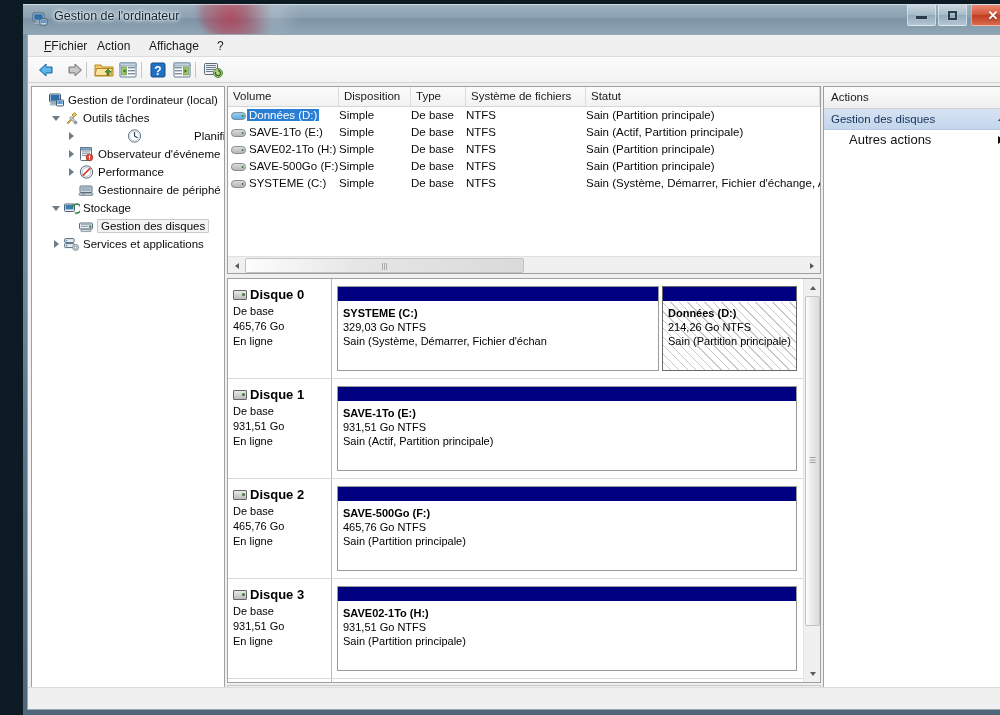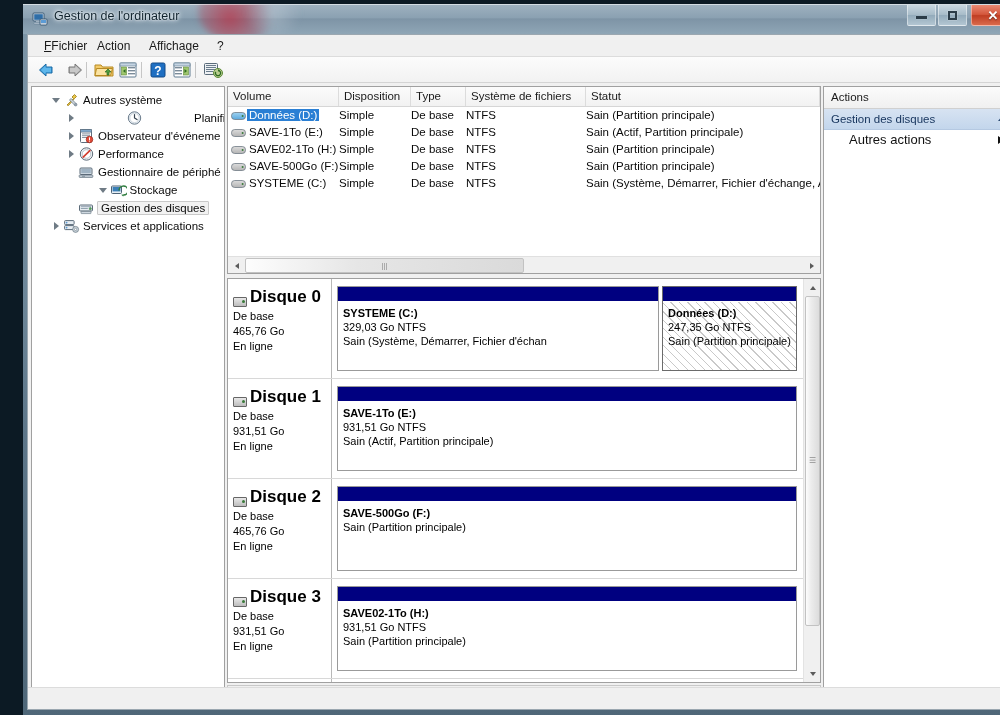--- a/index.html
+++ b/index.html
@@ -263,22 +263,22 @@
   }
   .disk-info {
     width: 104px; flex: none;
     box-sizing: border-box;
     border-right: 1px solid #b8b8b8;
     padding: 8px 0 0 5px;
     font-size: 11px; color: #000;
     background: #fff;
   }
   .disk-info .dname {
-    font-weight: bold; font-size: 17px;
-    display: flex; align-items: flex-end; gap: 3px;
+    font-weight: bold; font-size: 13px;
+    display: flex; align-items: center; gap: 3px;
     margin-bottom: 2px;
   }
   .disk-info .dline { line-height: 15px; }
   .disk-icon {
     width: 14px; height: 10px; flex: none;
     background: linear-gradient(180deg,#e8e8e8,#bcbcbc);
     border: 1px solid #666;
     border-radius: 1px;
     position: relative;
     box-sizing: border-box;
@@ -537,28 +537,40 @@
           </g>
           <circle cx="16" cy="13" r="4.5" fill="#b9cd8f" stroke="#5c8a37"></circle>
           <path d="M16 10.5 a2.6 2.6 0 1 1 -2.3 1.4" fill="none" stroke="#2e6b22" stroke-width="1.3"></path>
           <path d="M16.3 9.2 l1.4 1.4 -1.9 .6 z" fill="#2e6b22"></path>
         </svg>
       </div>
     </div>
 
     <div id="pane-tree">
       <div style="padding:4px 0 0 3px;" id="tree-rows">
+          <div class="tree-row" style="padding-left: 0px;">
+            <span class="tw "></span>
+            <span class="ticon"><svg width="17" height="16" viewBox="0 0 17 16">
+                <rect x="1.5" y="2" width="11" height="8" rx="1" fill="#dde8f2" stroke="#3c5a74"></rect>
+                <rect x="2.6" y="3" width="8.8" height="5.8" fill="#2f6ea8"></rect>
+                <rect x="4.5" y="10.2" width="5" height="1.4" fill="#a6b5c2"></rect>
+                <rect x="2.4" y="11.6" width="9.2" height="1.5" rx=".5" fill="#c7d2dc" stroke="#5d7890" stroke-width=".5"></rect>
+                <rect x="8.5" y="8" width="7" height="6" rx="1" fill="#eef3f8" stroke="#3c5a74"></rect>
+                <rect x="9.4" y="9" width="5.2" height="3" fill="#5b9bd5"></rect>
+              </svg></span>
+            <span class="tlabel">Gestion de l'ordinateur (local)</span>
+          </div>
           <div class="tree-row" style="padding-left: 15px;">
             <span class="tw expanded"></span>
             <span class="ticon"><svg width="17" height="16" viewBox="0 0 17 16">
                 <path d="M4 13 L10.5 6.5 L9 5 L11.5 2.5 L13.5 4.5 L11.5 6.5 L5.5 13.5 Z" fill="#e8c64a" stroke="#9b7a10" stroke-width=".8"></path>
                 <path d="M12 13.5 L6.5 8 L8 6.5 L13.5 12 Z" fill="#cfd6dc" stroke="#70808d" stroke-width=".8"></path>
                 <circle cx="12.7" cy="12.7" r="1.3" fill="#9aa6b1" stroke="#70808d" stroke-width=".6"></circle>
               </svg></span>
-            <span class="tlabel">Autres système</span>
+            <span class="tlabel">Outils tâches</span>
           </div>
           <div class="tree-row" style="padding-left: 30px; gap: 48px;">
             <span class="tw collapsed"></span>
             <span class="ticon"><svg width="17" height="16" viewBox="0 0 17 16">
                 <circle cx="8.5" cy="8" r="6.2" fill="#e9eef3" stroke="#6b7c8c"></circle>
                 <circle cx="8.5" cy="8" r="4.6" fill="#fff" stroke="#b6c2cd" stroke-width=".6"></circle>
                 <path d="M8.5 4.6 V8 L11 9.6" stroke="#33414e" stroke-width="1.2" fill="none" stroke-linecap="round"></path>
               </svg></span>
             <span class="tlabel">Planificateur de tâches</span>
           </div>
@@ -590,21 +602,21 @@
           <div class="tree-row" style="padding-left: 30px;">
             <span class="tw "></span>
             <span class="ticon"><svg width="17" height="16" viewBox="0 0 17 16">
                 <rect x="2" y="4" width="12" height="6.5" rx="1" fill="#dfe6ec" stroke="#5b6b79"></rect>
                 <rect x="3.2" y="5" width="9.6" height="4.3" fill="#9fb2c2"></rect>
                 <rect x="1.2" y="11" width="13.6" height="2.4" rx=".6" fill="#c6d0d9" stroke="#5b6b79" stroke-width=".7"></rect>
                 <rect x="4" y="11.8" width="3" height=".9" fill="#7b8b98"></rect>
               </svg></span>
             <span class="tlabel">Gestionnaire de périphé</span>
           </div>
-          <div class="tree-row" style="padding-left: 15px; justify-content: center;">
+          <div class="tree-row" style="padding-left: 15px;">
             <span class="tw expanded"></span>
             <span class="ticon"><svg width="17" height="16" viewBox="0 0 17 16">
                 <rect x="1.5" y="4" width="10" height="7.5" rx="1" fill="#e5edf4" stroke="#4d6376"></rect>
                 <rect x="2.6" y="5" width="7.8" height="4.4" fill="#3b7fb8"></rect>
                 <path d="M9 8.5 a4.5 4.5 0 1 1 4.8 4.6" fill="none" stroke="#2f7d3f" stroke-width="1.5"></path>
                 <path d="M14.6 12.2 l-1.4 2.2 -2 -1.6 z" fill="#2f7d3f"></path>
               </svg></span>
             <span class="tlabel">Stockage</span>
           </div>
           <div class="tree-row selected" style="padding-left: 30px;">
@@ -772,21 +784,21 @@
                   <div class="part-body">
                     <div class="pname">SYSTEME  (C:)</div>
                     <div>329,03 Go NTFS</div>
                     <div>Sain (Système, Démarrer, Fichier d'échan</div>
                   </div>
                 </div>
                 <div class="part selected" style="flex: 293 0 0px;">
                   <div class="part-head"></div>
                   <div class="part-body">
                     <div class="pname">Données  (D:)</div>
-                    <div>247,35 Go NTFS</div>
+                    <div>214,26 Go NTFS</div>
                     <div>Sain (Partition principale)</div>
                   </div>
                 </div>
               </div>
             </div>
             <div class="disk-row">
               <div class="disk-info">
                 <div class="dname">
                   <span class="disk-icon"></span>
                   <span>Disque 1</span>
@@ -814,20 +826,21 @@
                 </div>
                 <div class="dline">De base</div>
                 <div class="dline">465,76 Go</div>
                 <div class="dline">En ligne</div>
               </div>
               <div class="disk-bars">
                 <div class="part" style="flex: 1000 0 0px;">
                   <div class="part-head"></div>
                   <div class="part-body">
                     <div class="pname">SAVE-500Go  (F:)</div>
+                    <div>465,76 Go NTFS</div>
                     <div>Sain (Partition principale)</div>
                   </div>
                 </div>
               </div>
             </div>
             <div class="disk-row">
               <div class="disk-info">
                 <div class="dname">
                   <span class="disk-icon"></span>
                   <span>Disque 3</span>

